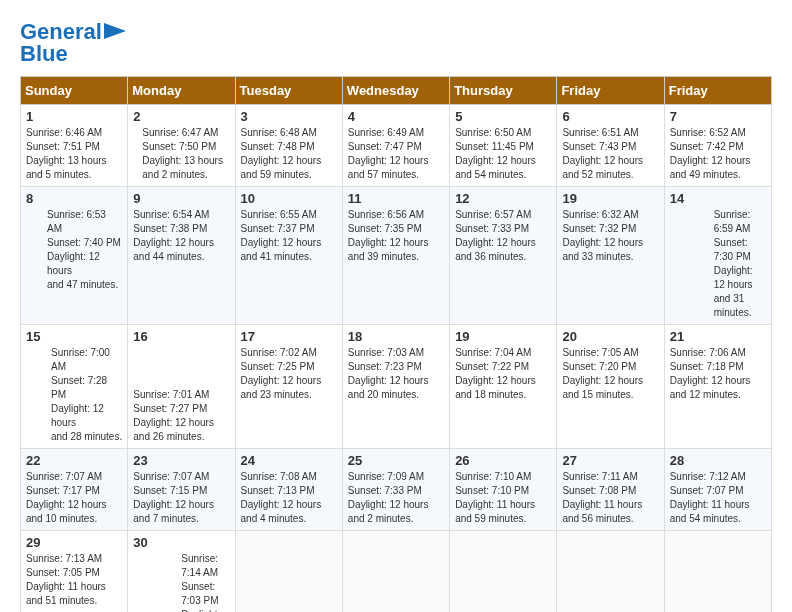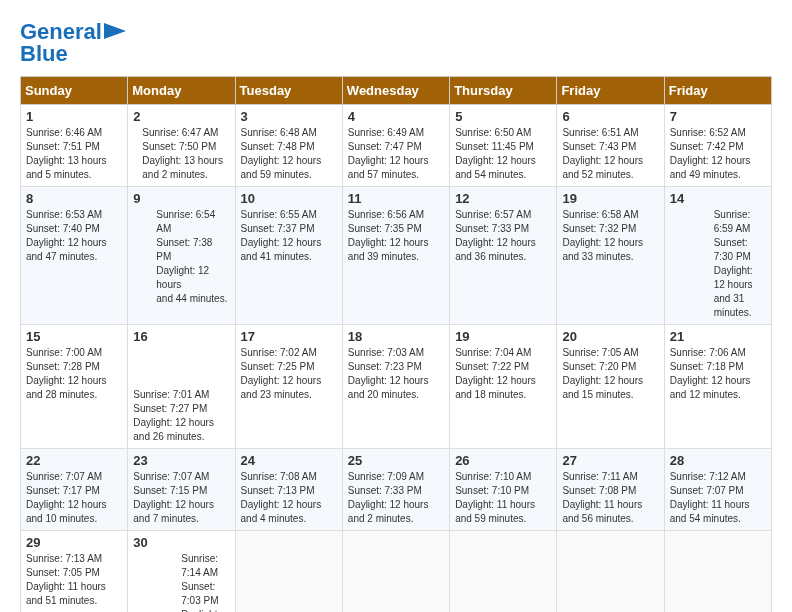--- a/index.html
+++ b/index.html
@@ -163,28 +163,28 @@
           <span class="day-number">7</span>
           <div class="day-info" style="white-space: pre-line;">Sunrise: 6:52 AM
 Sunset: 7:42 PM
 Daylight: 12 hours
 and 49 minutes.</div>
         </td>
       </tr>
       <tr>
         <td>
           <span class="day-number">8</span>
-          <div class="day-info" style="white-space: pre-line;">Sunrise: 6:53 AM
+          <div class="day-info" style="white-space: pre-line; margin-left: 21px;">Sunrise: 6:53 AM
 Sunset: 7:40 PM
 Daylight: 12 hours
 and 47 minutes.</div>
         </td>
         <td>
           <span class="day-number">9</span>
-          <div class="day-info" style="white-space: pre-line; margin-left: 23px;">Sunrise: 6:54 AM
+          <div class="day-info" style="white-space: pre-line;">Sunrise: 6:54 AM
 Sunset: 7:38 PM
 Daylight: 12 hours
 and 44 minutes.</div>
         </td>
         <td>
           <span class="day-number">10</span>
           <div class="day-info" style="white-space: pre-line;">Sunrise: 6:55 AM
 Sunset: 7:37 PM
 Daylight: 12 hours
 and 41 minutes.</div>
@@ -198,37 +198,37 @@
         </td>
         <td>
           <span class="day-number">12</span>
           <div class="day-info" style="white-space: pre-line;">Sunrise: 6:57 AM
 Sunset: 7:33 PM
 Daylight: 12 hours
 and 36 minutes.</div>
         </td>
         <td>
           <span class="day-number">19</span>
-          <div class="day-info" style="white-space: pre-line;">Sunrise: 6:58 AM
+          <div class="day-info" style="white-space: pre-line;">Sunrise: 6:32 AM
 Sunset: 7:32 PM
 Daylight: 12 hours
 and 33 minutes.</div>
         </td>
         <td>
           <span class="day-number">14</span>
           <div class="day-info" style="white-space: pre-line; margin-left: 44px;">Sunrise: 6:59 AM
 Sunset: 7:30 PM
 Daylight: 12 hours
 and 31 minutes.</div>
         </td>
       </tr>
       <tr>
         <td>
           <span class="day-number">15</span>
-          <div class="day-info" style="white-space: pre-line;">Sunrise: 7:00 AM
+          <div class="day-info" style="white-space: pre-line; margin-left: 25px;">Sunrise: 7:00 AM
 Sunset: 7:28 PM
 Daylight: 12 hours
 and 28 minutes.</div>
         </td>
         <td>
           <span class="day-number">16</span>
           <div class="day-info" style="white-space: pre-line; margin-top: 44px;">Sunrise: 7:01 AM
 Sunset: 7:27 PM
 Daylight: 12 hours
 and 26 minutes.</div>

